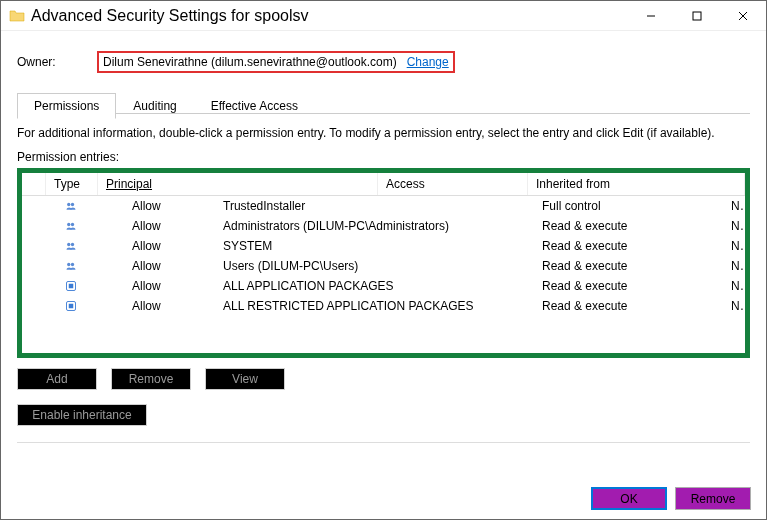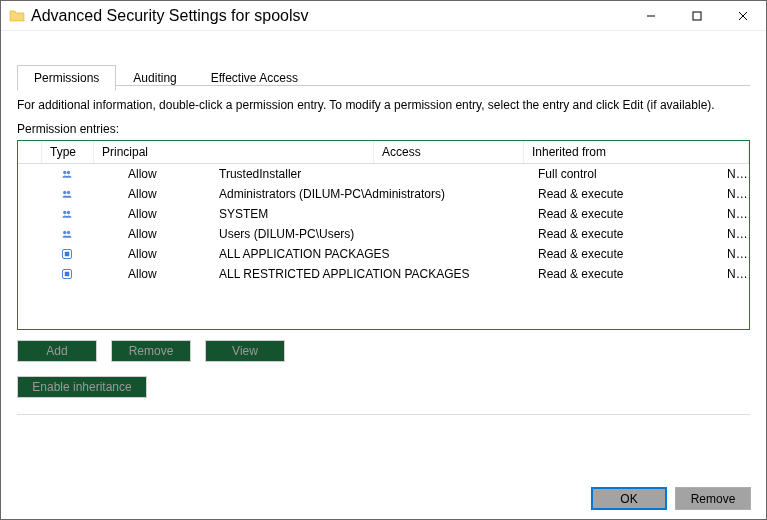--- a/index.html
+++ b/index.html
@@ -13,38 +13,38 @@
     .row { display: flex; align-items: center; margin: 6px 0; }
     .row .label { width: 80px; }
     .row .value { }
     .owner-highlight { border: 2px solid #e03030; padding: 2px 4px; display:inline-flex; align-items:center;}
     .change-link { color: #0066cc; text-decoration: underline; margin-left: 10px; cursor:pointer;}
     .tabs { display: flex; border-bottom: 1px solid #ccc; margin-top: 14px; }
     .tab { padding: 5px 16px; border: 1px solid transparent; cursor:pointer; position:relative; top:6px;}
     .tab.active { border: 1px solid #ccc; border-bottom: 1px solid #fff; background: #fff;}
     .info-line { margin: 12px 0 10px 0; }
     .entries-label { margin-bottom: 4px; }
-    .entries-box { border: 1px solid #15803d; height: 190px; overflow:auto;}
+    .entries-box { border: 5px solid #15803d; height: 190px; overflow:auto;}
     .entries-header { display: flex; border-bottom: 1px solid #ddd; background: #fff; }
     .entries-header .col { padding: 4px 8px; border-right: 1px solid #eee;}
     .col-icon { width: 24px; }
     .col-type { width: 52px; }
-    .col-principal { width: 280px; }
+    .col-principal { width: 280px; text-decoration: underline; }
     .col-access { width: 150px; }
     .col-inherited { flex:1; }
     .entries-body .entry-row { display: flex; align-items:center; padding: 1px 0;}
     .entry-row .cell { padding: 1px 8px; white-space: nowrap; overflow:hidden; text-overflow: ellipsis; margin-left: 39px;}
     .entry-row .cell-icon { width:24px; padding-left:4px; display:flex; align-items:center;}
     .entry-row .cell-type { width:52px; }
     .entry-row .cell-principal { width:280px; }
     .entry-row .cell-access { width:150px; }
     .entry-row .cell-inherited { flex:1; }
     .action-buttons { margin-top: 10px; display:flex; gap: 14px; }
-    .btn { min-width: 80px; height: 22px; border: 1px solid #adadad; background: #a3a3a3; padding: 0 14px; font-size:12px; display:inline-flex; align-items:center; justify-content:center; cursor:pointer;}
-    .btn.disabled { color: #9a9a9a; background:#14532d; border-color:#cfcfcf; cursor:default;}
+    .btn { min-width: 80px; height: 22px; border: 1px solid #adadad; background: #a21caf; padding: 0 14px; font-size:12px; display:inline-flex; align-items:center; justify-content:center; cursor:pointer;}
+    .btn.disabled { color: #9a9a9a; background:#000000; border-color:#cfcfcf; cursor:default;}
     .inherit-row { margin-top: 14px; }
     .dialog-buttons { position:absolute; bottom:10px; right:16px; display:flex; gap:8px;}
     .dialog-buttons .btn { min-width: 76px; height:23px;}
     .dialog-buttons .btn.default { border-color:#0078d7; box-shadow: inset 0 0 0 1px #0078d7;}
     .sep-line { border-top: 1px solid #ddd; margin-top: 16px; }
   </style>
 </head>
 <body>
 
 <div class="titlebar">
@@ -70,20 +70,27 @@
           <line x1="1" y1="1" x2="9" y2="9" stroke="#000" stroke-width="1"></line>
           <line x1="9" y1="1" x2="1" y2="9" stroke="#000" stroke-width="1"></line>
         </svg>
     </div>
   </div>
 </div>
 
 <div class="content">
 
 
+  <div class="row">
+    <span class="label">Owner:</span>
+    <span class="owner-highlight">
+      <span>Dilum Senevirathne (dilum.senevirathne@outlook.com)</span>
+      <span class="change-link">Change</span>
+    </span>
+  </div>
 
   <div class="tabs">
     <div class="tab active">Permissions</div>
     <div class="tab">Auditing</div>
     <div class="tab">Effective Access</div>
   </div>
 
   <div class="info-line">For additional information, double-click a permission entry. To modify a permission entry, select the entry and click Edit (if available).</div>
 
   <div class="entries-label">Permission entries:</div>

